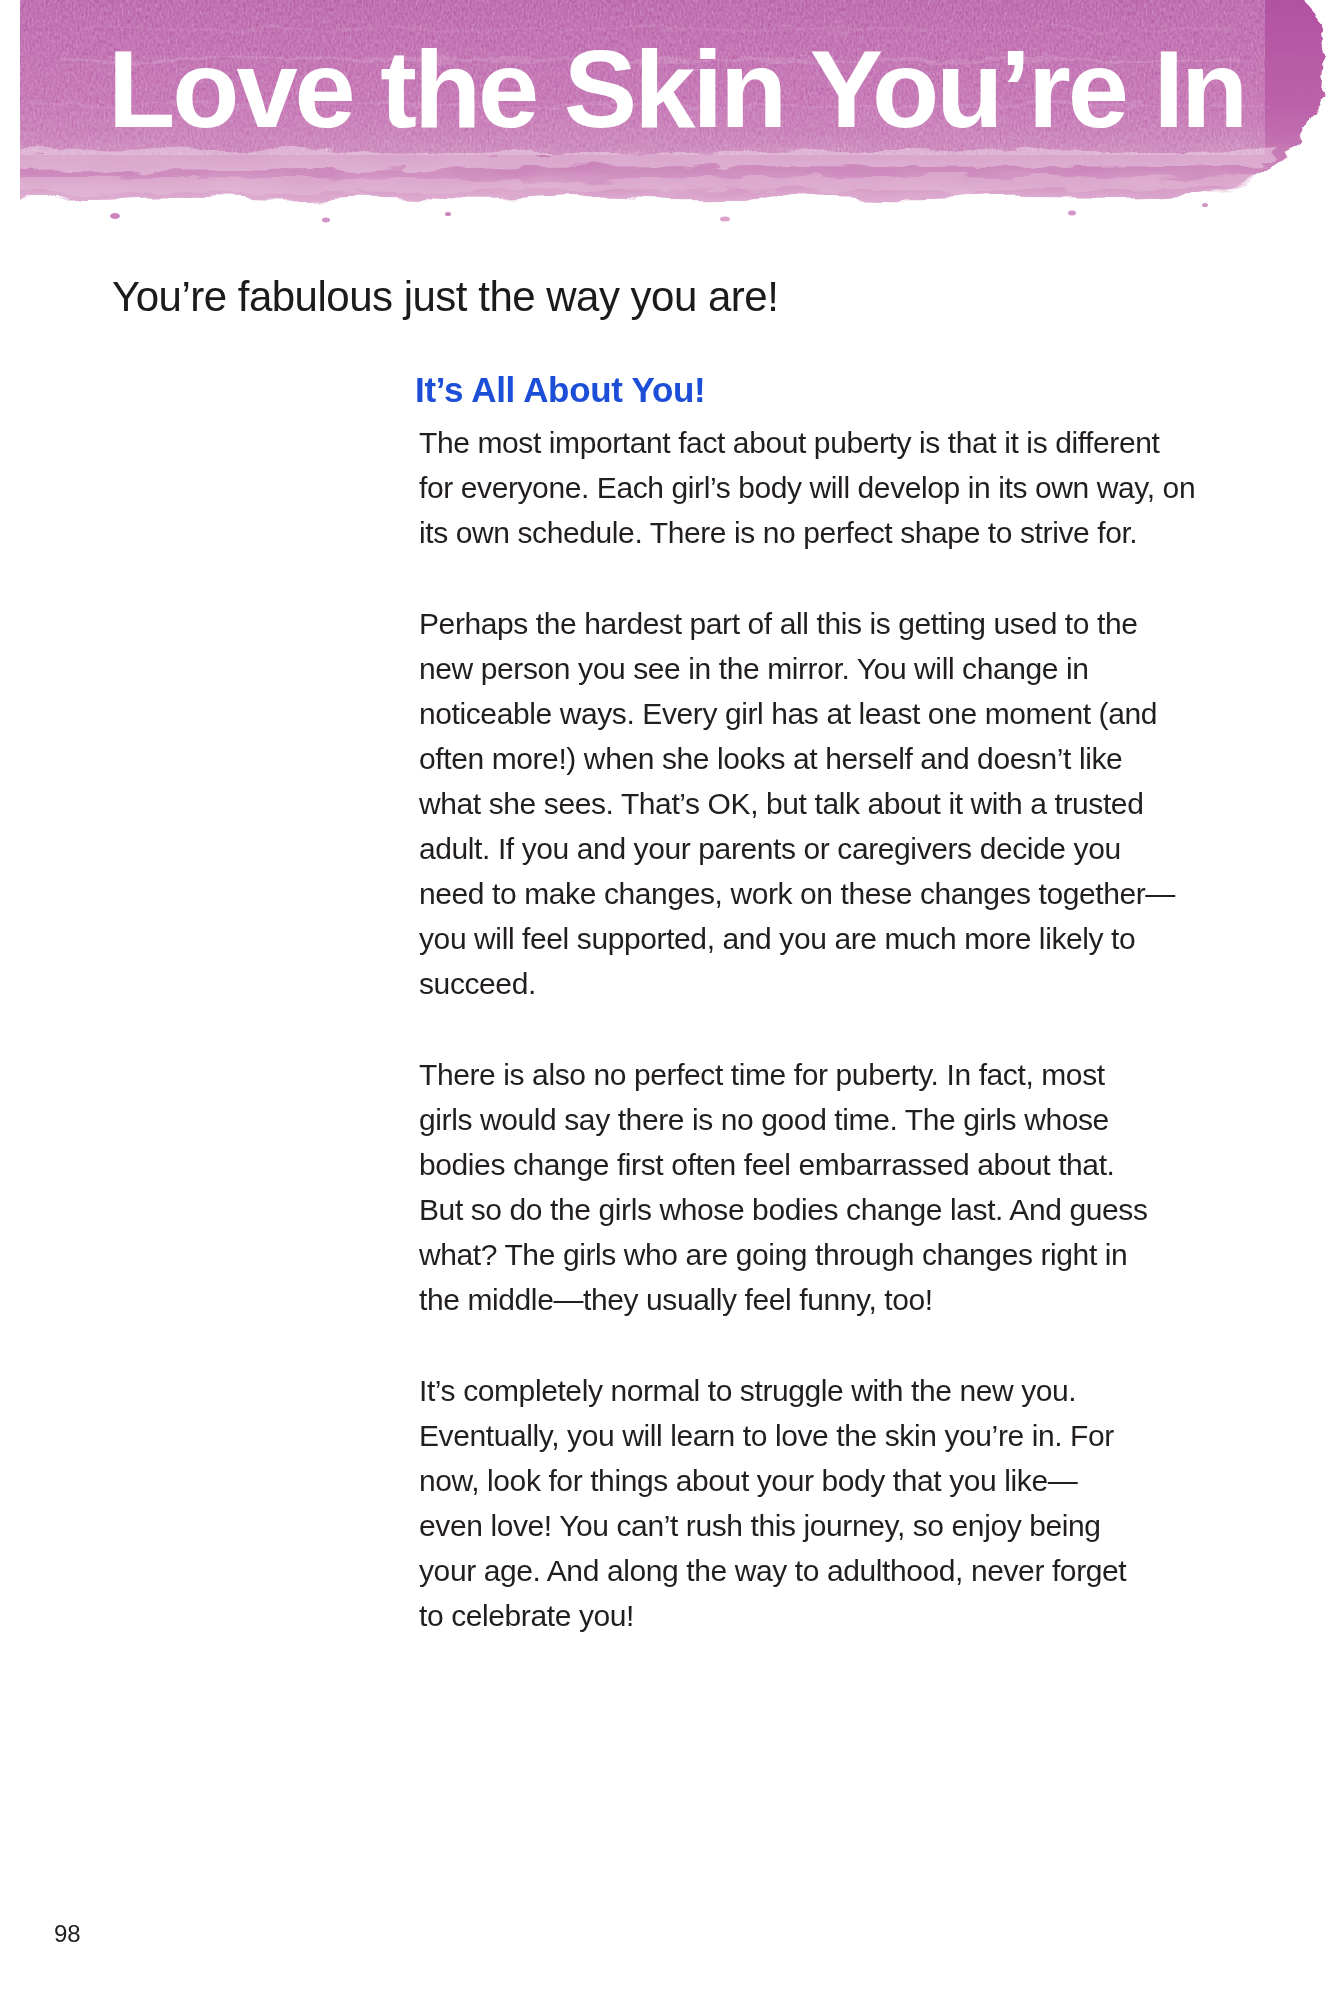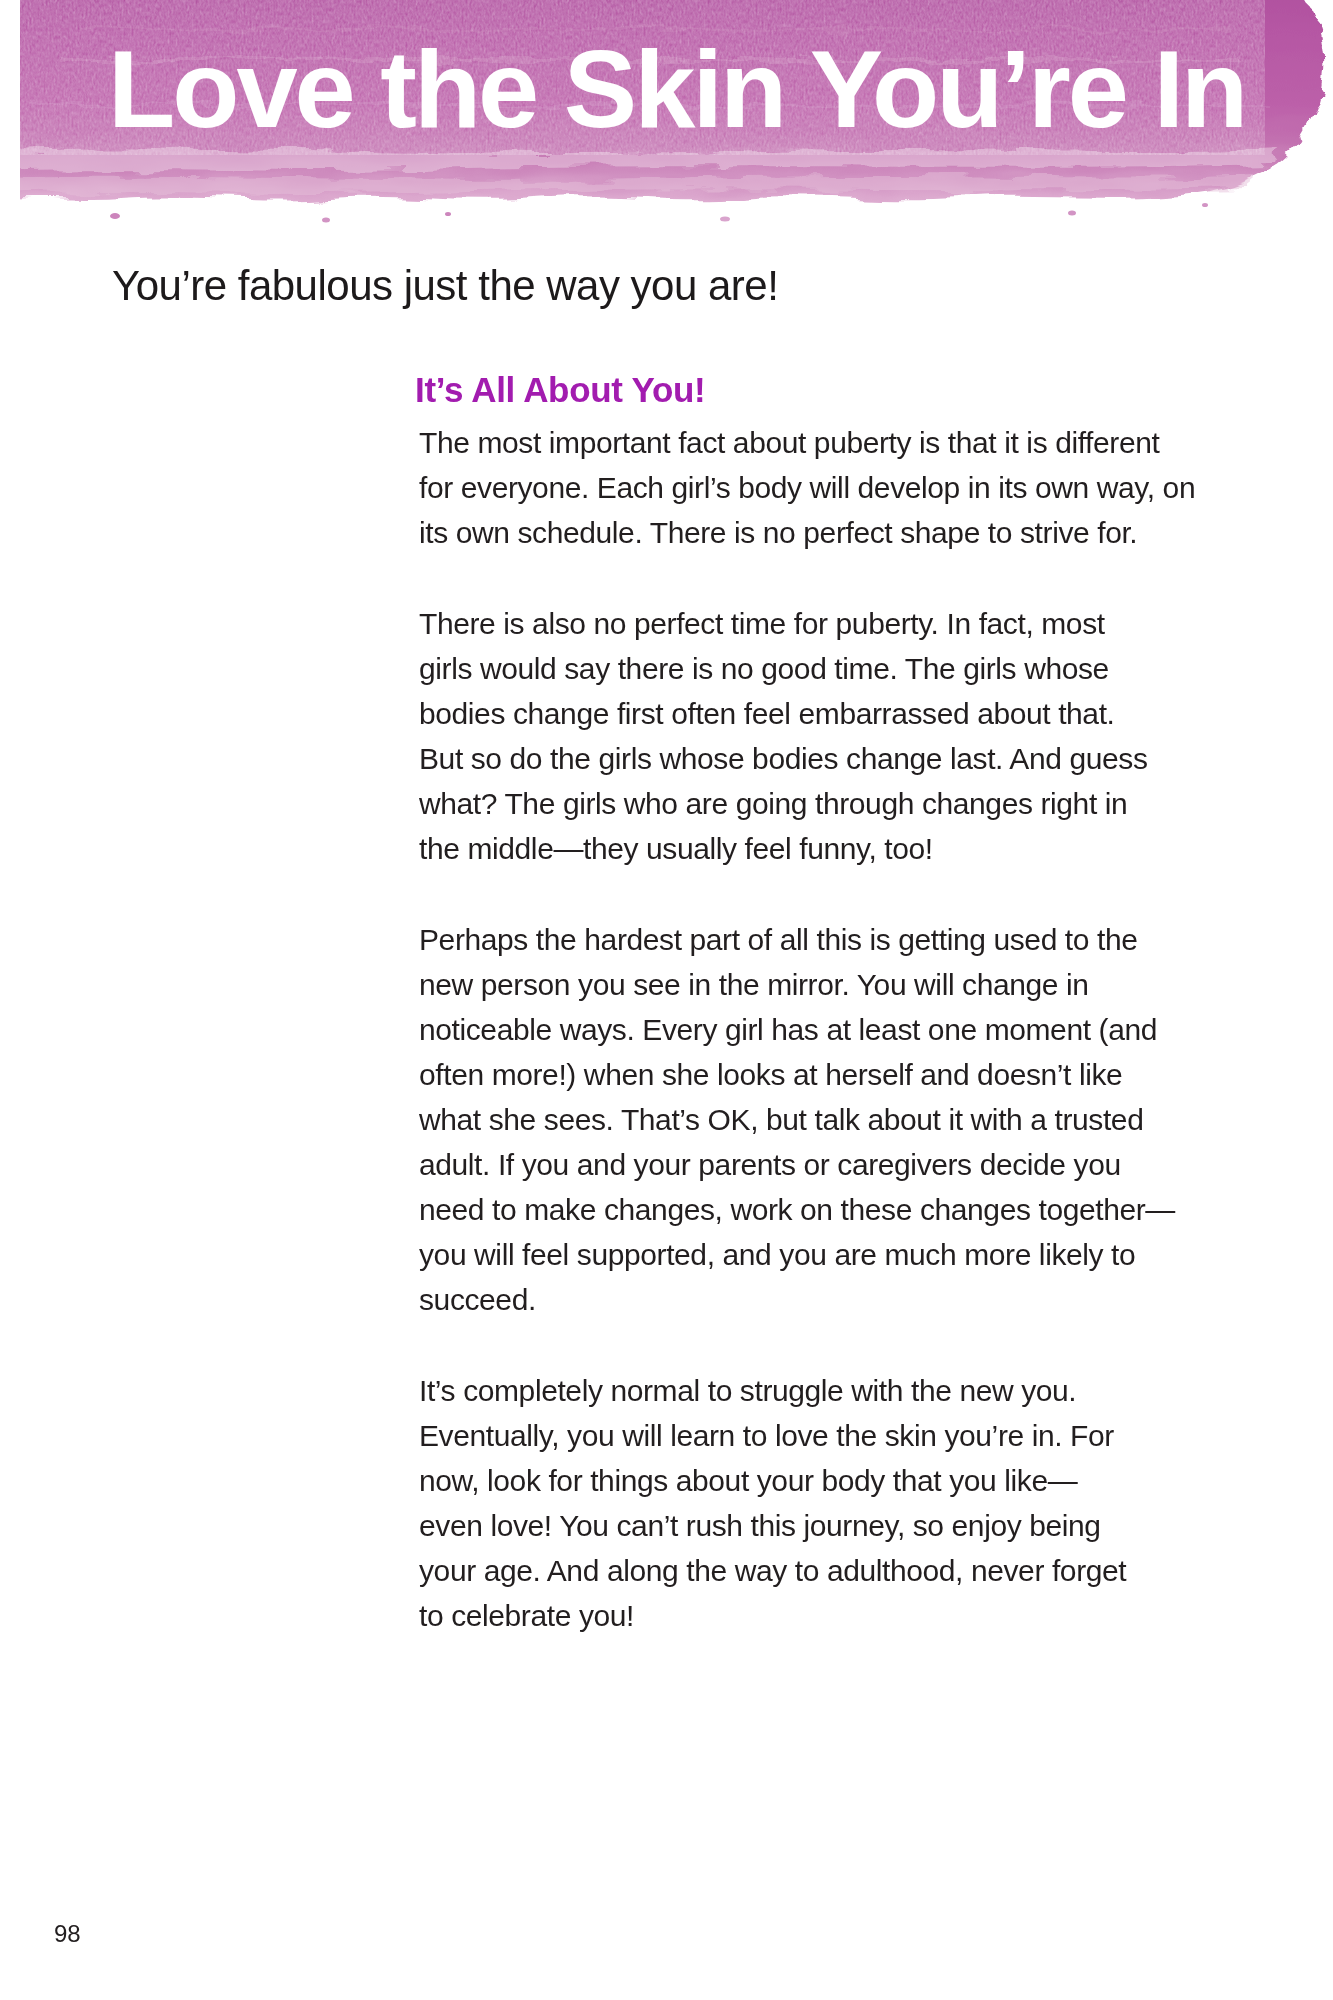--- a/index.html
+++ b/index.html
@@ -15,31 +15,31 @@
     position:absolute;top:0;left:0;width:1333px;height:240px;padding-left:20px;
   }
   .header svg{display:block;width:1333px;height:240px;}
   .page-title{
     position:absolute;left:108px;top:34px;
     font-size:110px;font-weight:bold;letter-spacing:-3px;
     color:#ffffff;line-height:1;
     white-space:nowrap;
   }
   .subtitle{
-    position:absolute;left:112px;top:262px;
+    position:absolute;left:112px;top:273px;
     font-size:42px;letter-spacing:-0.5px;
     color:#1d1a1b;
     white-space:nowrap;
   }
   .content{
     position:absolute;left:415px;top:370px;width:840px;
   }
   .section-heading{
     font-size:35px;font-weight:bold;
-    color:#a21caf;
+    color:#1d4ed8;
     letter-spacing:-0.3px;
     margin:0 0 10px 0;
   }
   .para{
     font-size:30px;line-height:45px;
     letter-spacing:-0.4px;
     color:#221e1f;
     white-space:pre-line;
     margin:0 0 46px 4px;
   }
@@ -116,35 +116,35 @@
   <div class="page-title">Love the Skin You’re In</div>
 </div>
 
 <div class="subtitle">You’re fabulous just the way you are!</div>
 
 <div class="content">
   <h2 class="section-heading">It’s All About You!</h2>
   <p class="para">The most important fact about puberty is that it is different
 for everyone. Each girl’s body will develop in its own way, on
 its own schedule. There is no perfect shape to strive for.</p>
-  <p class="para">There is also no perfect time for puberty. In fact, most
-girls would say there is no good time. The girls whose
-bodies change first often feel embarrassed about that.
-But so do the girls whose bodies change last. And guess
-what? The girls who are going through changes right in
-the middle—they usually feel funny, too!</p>
   <p class="para">Perhaps the hardest part of all this is getting used to the
 new person you see in the mirror. You will change in
 noticeable ways. Every girl has at least one moment (and
 often more!) when she looks at herself and doesn’t like
 what she sees. That’s OK, but talk about it with a trusted
 adult. If you and your parents or caregivers decide you
 need to make changes, work on these changes together—
 you will feel supported, and you are much more likely to
 succeed.</p>
+  <p class="para">There is also no perfect time for puberty. In fact, most
+girls would say there is no good time. The girls whose
+bodies change first often feel embarrassed about that.
+But so do the girls whose bodies change last. And guess
+what? The girls who are going through changes right in
+the middle—they usually feel funny, too!</p>
   <p class="para">It’s completely normal to struggle with the new you.
 Eventually, you will learn to love the skin you’re in. For
 now, look for things about your body that you like—
 even love! You can’t rush this journey, so enjoy being
 your age. And along the way to adulthood, never forget
 to celebrate you!</p>
 </div>
 
 <div class="page-number">98</div>
 

